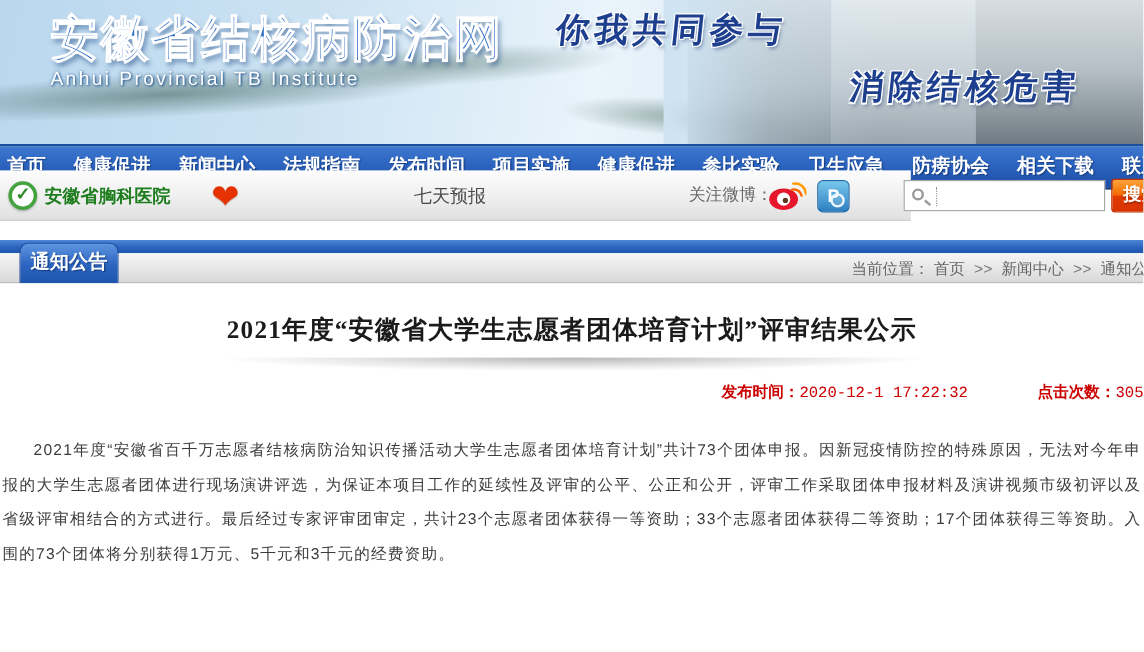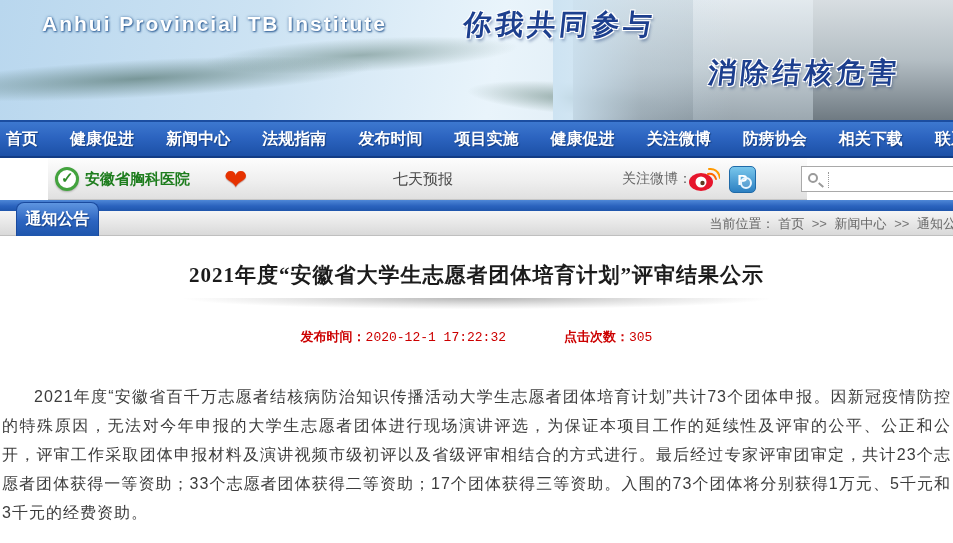--- a/index.html
+++ b/index.html
@@ -22,40 +22,40 @@
   .photo-block { position:absolute; top:0; height:120px; }
   .pb1 { right:260px; width:120px; background:linear-gradient(180deg,#cfd9df,#aab6bd 60%,#7e8a92); opacity:.85; }
   .pb2 { right:140px; width:120px; background:linear-gradient(180deg,#e4eaee,#c2ccd2 55%,#95a1a9); opacity:.9; }
   .pb3 { right:0; width:140px; background:linear-gradient(180deg,#d8dee2,#b4bec4 50%,#6f7a82); }
   .photos::after { content:""; position:absolute; inset:0;
     background:linear-gradient(90deg, rgba(205,227,242,1) 0%, rgba(205,227,242,.25) 22%, rgba(205,227,242,0) 45%); }
   .site-logo { position:absolute; left:42px; top:10px; cursor:pointer; z-index:3; }
   .site-title { font-family:"Liberation Serif", serif; font-weight:bold; font-size:40px; line-height:46px;
     color:#2e6ec6; letter-spacing:2px; -webkit-text-stroke:1px #ffffff;
     text-shadow:2px 3px 4px rgba(25,70,130,.55), 0 0 2px #fff; }
-  .site-sub { margin-top:2px; font-size:21px; font-weight:bold; color:#fff; letter-spacing:2px;
+  .site-sub { margin-top:2px; font-size:16px; font-weight:normal; color:#fff; letter-spacing:2px;
     text-shadow:1px 1px 2px rgba(30,80,140,.9), 0 0 3px rgba(30,80,140,.6); }
   .slogan { position:absolute; top:6px; right:10px; z-index:3; text-align:right;
     font-family:"Liberation Serif", serif; font-weight:bold; color:#1d3f8e; transform:skewX(-6deg); }
   .slogan .l1 { font-size:28px; letter-spacing:4px; margin-right:290px;
     text-shadow:-1px -1px 0 #fff,1px -1px 0 #fff,-1px 1px 0 #fff,1px 1px 0 #fff,2px 3px 3px rgba(20,50,110,.4); }
   .slogan .l2 { font-size:28px; letter-spacing:4px; margin-top:10px; margin-right:40px;
     text-shadow:-1px -1px 0 #fff,1px -1px 0 #fff,-1px 1px 0 #fff,1px 1px 0 #fff,2px 3px 3px rgba(20,50,110,.4); }
 
   
   .nav { position:absolute; top:120px; left:0; width:953px; height:38px;
     background:linear-gradient(180deg,#3d78cf 0%,#2c64c0 45%,#1c50a6 100%);
     border-top:2px solid #1b4da0; border-bottom:2px solid #123c85; }
   .nav-inner { display:flex; justify-content:space-between; width:1005px; padding:0 6px; }
   .nav-item { color:#fff; font-size:16px; font-weight:bold; line-height:34px; white-space:nowrap;
     cursor:pointer; text-shadow:1px 1px 1px rgba(10,40,90,.6); }
 
   
-  .subbar { position:absolute; top:158px; left:0; width:759px; height:42px;
-    background:linear-gradient(180deg,#fdfdfd 0%,#efefef 55%,#e0e0e0 100%); border-bottom:1px solid #c6c6c6;margin-left:48px; }
+  .subbar { position:absolute; top:142px; left:0; width:759px; height:42px;
+    background:linear-gradient(180deg,#fdfdfd 0%,#efefef 55%,#e0e0e0 100%); border-bottom:1px solid #c6c6c6; }
   .subbar .abs { position:absolute; top:0; height:42px; display:flex; align-items:center; }
   .hosp-icon { left:7px; }
   .hosp-circle { width:24px; height:24px; border-radius:50%; background:#fff; border:3px solid #43a33e;
     position:relative; box-shadow:0 1px 2px rgba(0,0,0,.25); }
   .hosp-circle::after { content:"✓"; position:absolute; left:3px; top:-1px; color:#2f8c2a; font-size:15px; font-weight:bold; }
   .hosp-link { left:37px; color:#1e7d1e; font-weight:bold; font-size:15px; cursor:pointer; }
   .heart { left:176px; font-size:28px; color:#e63200; text-shadow:0 1px 1px rgba(120,20,0,.4); }
   .vol-link { left:214px; color:#e60000; font-size:15px; cursor:pointer; }
   .weather-link { left:345px; color:#4a4a4a; font-size:15px; cursor:pointer;text-align:right; }
   .weibo-label { left:574px; color:#666; font-size:14px; }
@@ -91,59 +91,61 @@
     color:#666; font-size:13px; }
   .breadcrumb .bc-link { cursor:pointer; }
   .breadcrumb .sep { margin:0 4px; color:#777; }
 
   
   .content { position:absolute; top:236px; left:0; width:953px; }
   .article-title { margin-top:25px; text-align:center; font-family:"Liberation Serif", serif;
     font-weight:bold; font-size:21px; color:#1b1b1b; letter-spacing:1px; }
   .title-shadow { margin:9px auto 0; width:758px; height:15px;
     background:radial-gradient(52% 100% at 50% 0%, rgba(40,40,40,.34) 0%, rgba(40,40,40,.12) 45%, rgba(40,40,40,0) 75%); }
-  .meta { margin-top:15px; text-align:center; color:#cc0000; font-size:13px; font-weight:bold; }
+  .meta { margin-top:5px; text-align:right; color:#cc0000; font-size:13px; font-weight:bold; }
   .meta .gap { display:inline-block; width:58px; }
   .meta .val { font-weight:normal; font-family:"Liberation Mono", monospace; font-size:13px; }
-  .article-body { margin-top:36px; padding:0 2px; font-size:16px; line-height:29px; color:#3c3c3c;
+  .article-body { margin-top:24px; padding:0 2px; font-size:13px; line-height:29px; color:#3c3c3c;
     text-align:justify; text-indent:2em; letter-spacing:1px; }
 </style>
 </head>
 <body>
 
 <div class="page">
 
   <div class="banner">
     <div class="pine"></div>
     <div class="pine2"></div>
     <div class="mountain"></div>
     <div class="photos">
       <div class="photo-block pb1"></div>
       <div class="photo-block pb2"></div>
       <div class="photo-block pb3"></div>
     </div>
     <div class="site-logo">
+      <div class="site-title">安徽省结核病防治网</div>
       <div class="site-sub">Anhui Provincial TB Institute</div>
     </div>
     <div class="slogan">
       <div class="l1">你我共同参与</div>
       <div class="l2">消除结核危害</div>
     </div>
   </div>
 
   <div class="nav">
     <div class="nav-inner">
       <div class="nav-item">首页</div>
       <div class="nav-item">健康促进</div>
       <div class="nav-item">新闻中心</div>
       <div class="nav-item">法规指南</div>
       <div class="nav-item">发布时间</div>
       <div class="nav-item">项目实施</div>
       <div class="nav-item">健康促进</div>
-      <div class="nav-item">关注微博</div>
+      <div class="nav-item">参比实验</div>
+      <div class="nav-item">卫生应急</div>
       <div class="nav-item">防痨协会</div>
       <div class="nav-item">相关下载</div>
       <div class="nav-item">联系我们</div>
     </div>
   </div>
 
   <div class="subbar">
     <div class="abs hosp-icon">
         <div class="hosp-circle"></div>
       </div>

